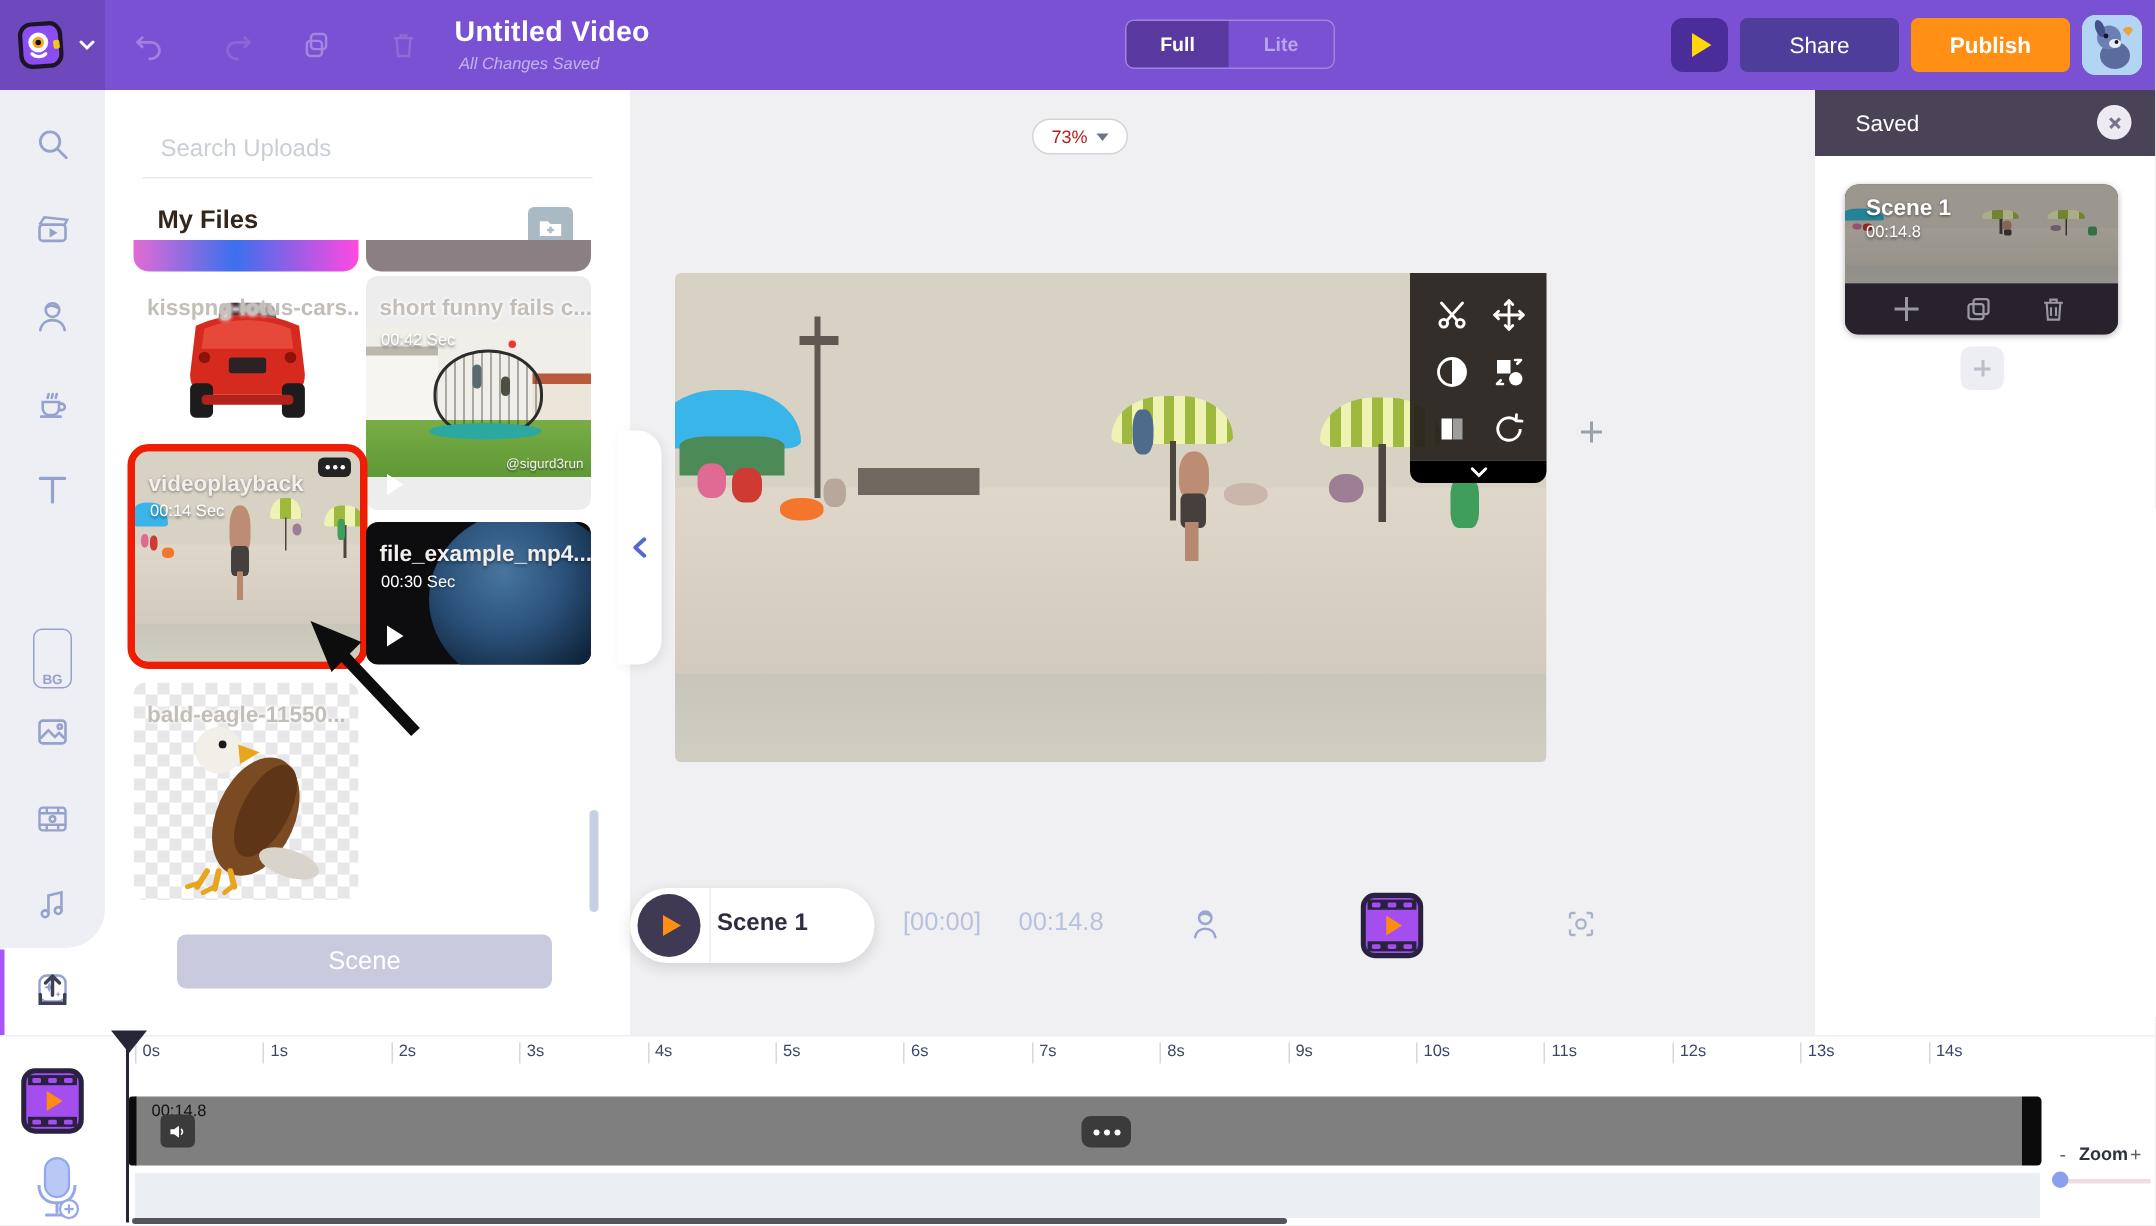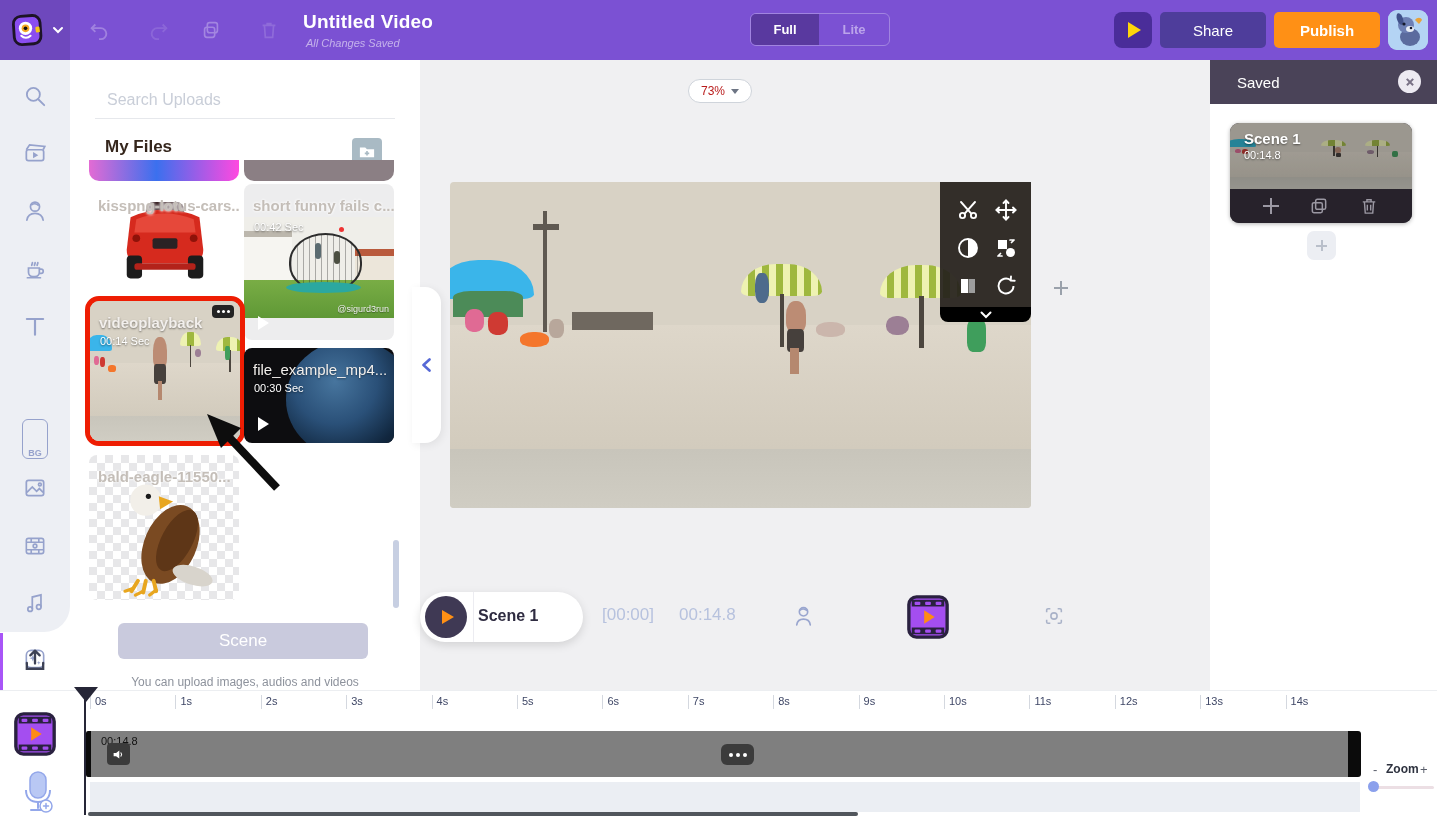--- a/index.html
+++ b/index.html
@@ -352,21 +352,21 @@
       <div class="dur-label">00:14 Sec</div>
       <div class="dots-badge">
           <i></i>
           <i></i>
           <i></i>
         </div>
     </div>
 
     <div class="card card-file">
       <div class="earth"></div>
-      <div class="card-label on-img" style="font-weight:normal;">file_example_mp4...</div>
+      <div class="card-label on-img" style="font-weight:bold;">file_example_mp4...</div>
       <div class="dur-label">00:30 Sec</div>
       <span class="play-glyph" style="left:14px;bottom:12px;"></span>
     </div>
 
     <div class="card card-eagle">
       <div class="card-label">bald-eagle-11550...</div>
       <svg width="130" height="130" viewBox="0 0 100 100" style="position:absolute;left:10px;top:14px;">
         <ellipse cx="55" cy="58" rx="20" ry="32" fill="#7a4a22" transform="rotate(24 55 58)"></ellipse>
         <ellipse cx="60" cy="55" rx="12" ry="26" fill="#5e3617" transform="rotate(28 60 55)"></ellipse>
         <ellipse cx="72" cy="82" rx="16" ry="7" fill="#d8d4cc" transform="rotate(18 72 82)"></ellipse>
@@ -378,21 +378,20 @@
       </svg>
     </div>
 
     <svg class="arrow-annot" viewBox="0 0 130 120">
       <line x1="82" y1="88" x2="32" y2="35" stroke="#0d0d0d" stroke-width="8"></line>
       <polygon points="12,14 46,28 26,48" fill="#0d0d0d"></polygon>
     </svg>
 
     <div class="panel-scroll"></div>
     <button class="upload-btn">Scene</button>
-    <div class="upload-hint">You can upload images, audios and videos</div>
   </div>
 
   <div class="canvas-area"></div>
 
   <div class="zoom-pill">
     <span>73%</span>
     <span class="caret"></span>
   </div>
 
   <div class="collapse-tab">

